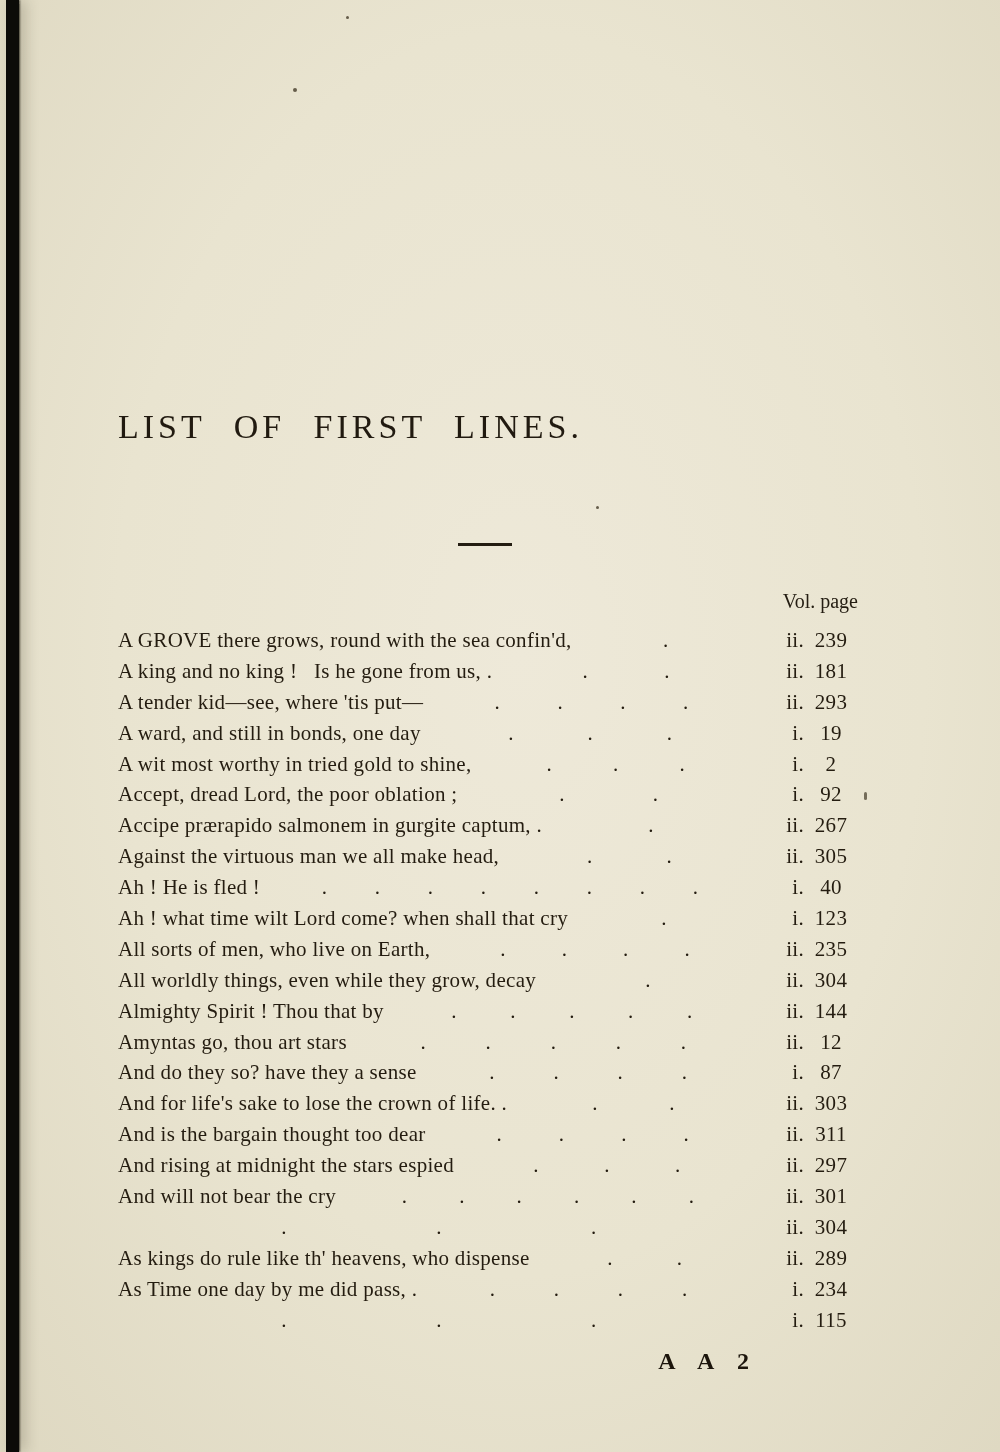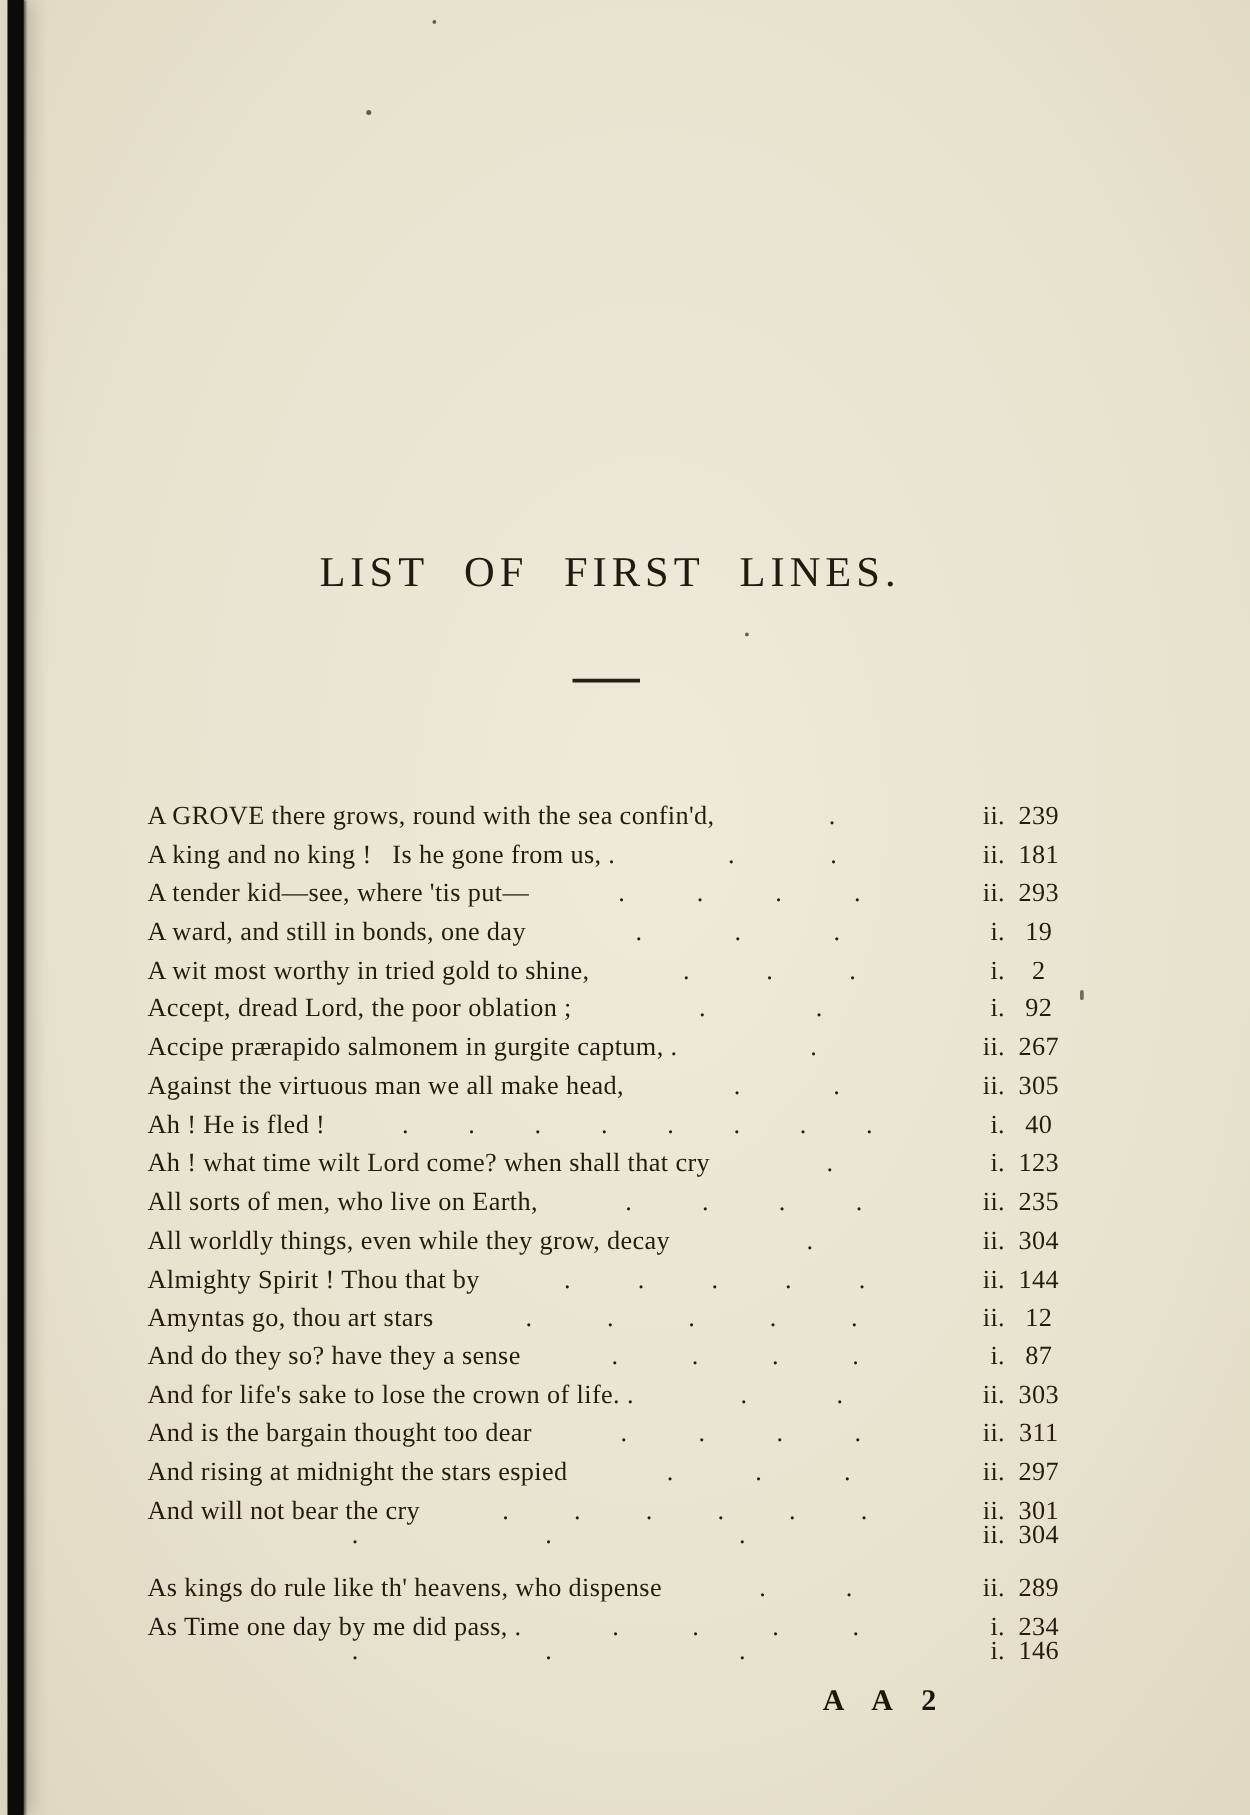--- a/index.html
+++ b/index.html
@@ -33,25 +33,25 @@
     background: #433b28;
     border-radius: 50%;
     opacity: 0.8;
   }
   .s1 { left: 346px; top: 16px;  width: 3px; height: 3px; }
   .s2 { left: 293px; top: 88px;  width: 4px; height: 4px; }
   .s3 { left: 596px; top: 506px; width: 3px; height: 3px; }
   .s4 { left: 864px; top: 792px; width: 3px; height: 8px; border-radius: 2px; opacity: 0.7; }
   .title {
     position: absolute;
-    top: 440px;
+    top: 408px;
     left: 118px;
     width: 740px;
     margin: 0;
-    text-align: center;
+    text-align: left;
     font-size: 34px;
     font-weight: normal;
     letter-spacing: 4px;
     word-spacing: 16px;
     color: #211a10;
   }
   .divider {
     position: absolute;
     top: 543px;
     left: 458px;
@@ -78,21 +78,20 @@
     display: flex;
     align-items: baseline;
     height: 30.9px;
     font-size: 21px;
     letter-spacing: 0.3px;
     color: #241c10;
   }
   .entry-text {
     flex: 0 0 auto;
     white-space: pre;
-    margin-top: 12px;
   }
   .entry-dots {
     flex: 1 1 auto;
     display: flex;
     justify-content: space-evenly;
     align-items: baseline;
     padding: 0 14px;
     overflow: hidden;
   }
   .entry-vol {
@@ -125,20 +124,21 @@
 
   <div class="speck s1"></div>
   <div class="speck s2"></div>
   <div class="speck s3"></div>
   <div class="speck s4"></div>
 
   <h1 class="title">LIST OF FIRST LINES.</h1>
 
   <div class="divider"></div>
 
+  <div class="col-header">Vol. page</div>
 
   <div class="entries">
       <div class="entry-row">
     <span class="entry-text">A GROVE there grows, round with the sea confin'd,</span>
     <span class="entry-dots">
           <span>.</span>
         </span>
     <span class="entry-vol">ii.</span>
     <span class="entry-page">239</span>
   </div>
@@ -357,18 +357,18 @@
     <span class="entry-vol">i.</span>
     <span class="entry-page">234</span>
   </div>
       <div class="entry-row">
     <span class="entry-dots">
           <span>.</span>
           <span>.</span>
           <span>.</span>
         </span>
     <span class="entry-vol">i.</span>
-    <span class="entry-page">146</span>
+    <span class="entry-page">115</span>
   </div>
     </div>
 
   <div class="footer">A A 2</div>
 </div>
 
 </body></html>

